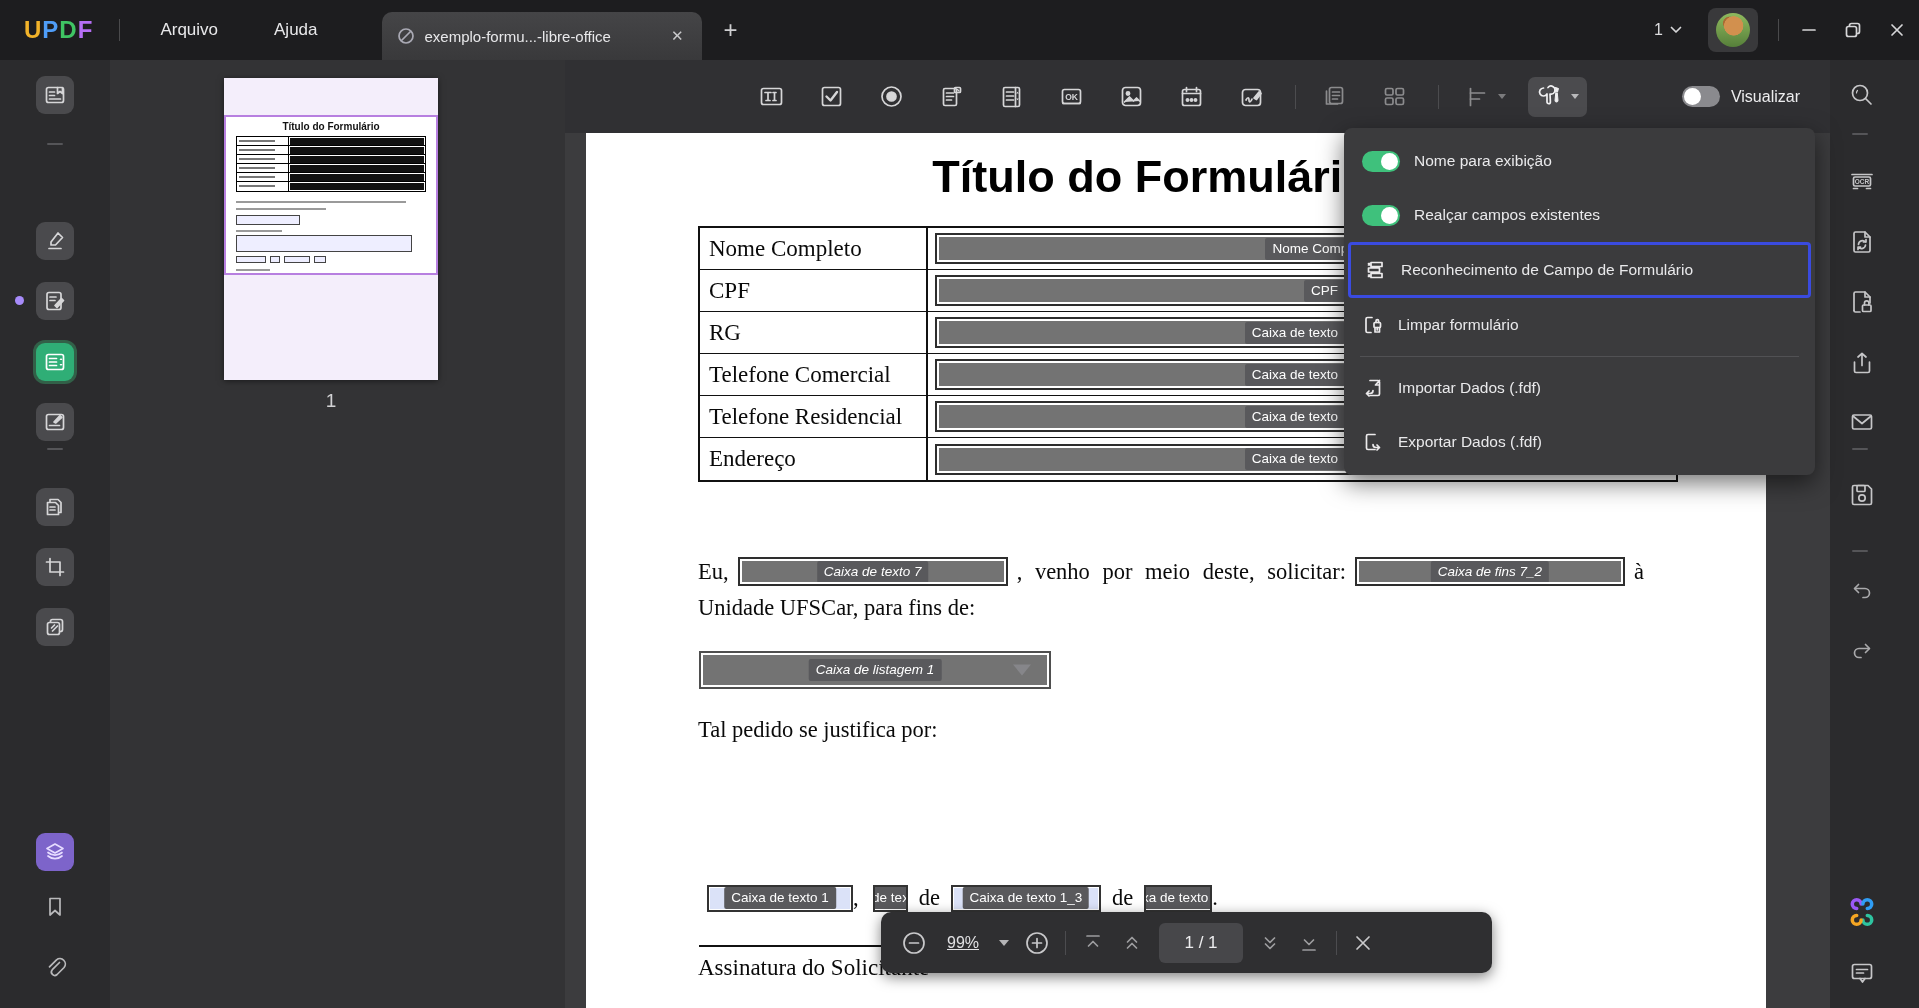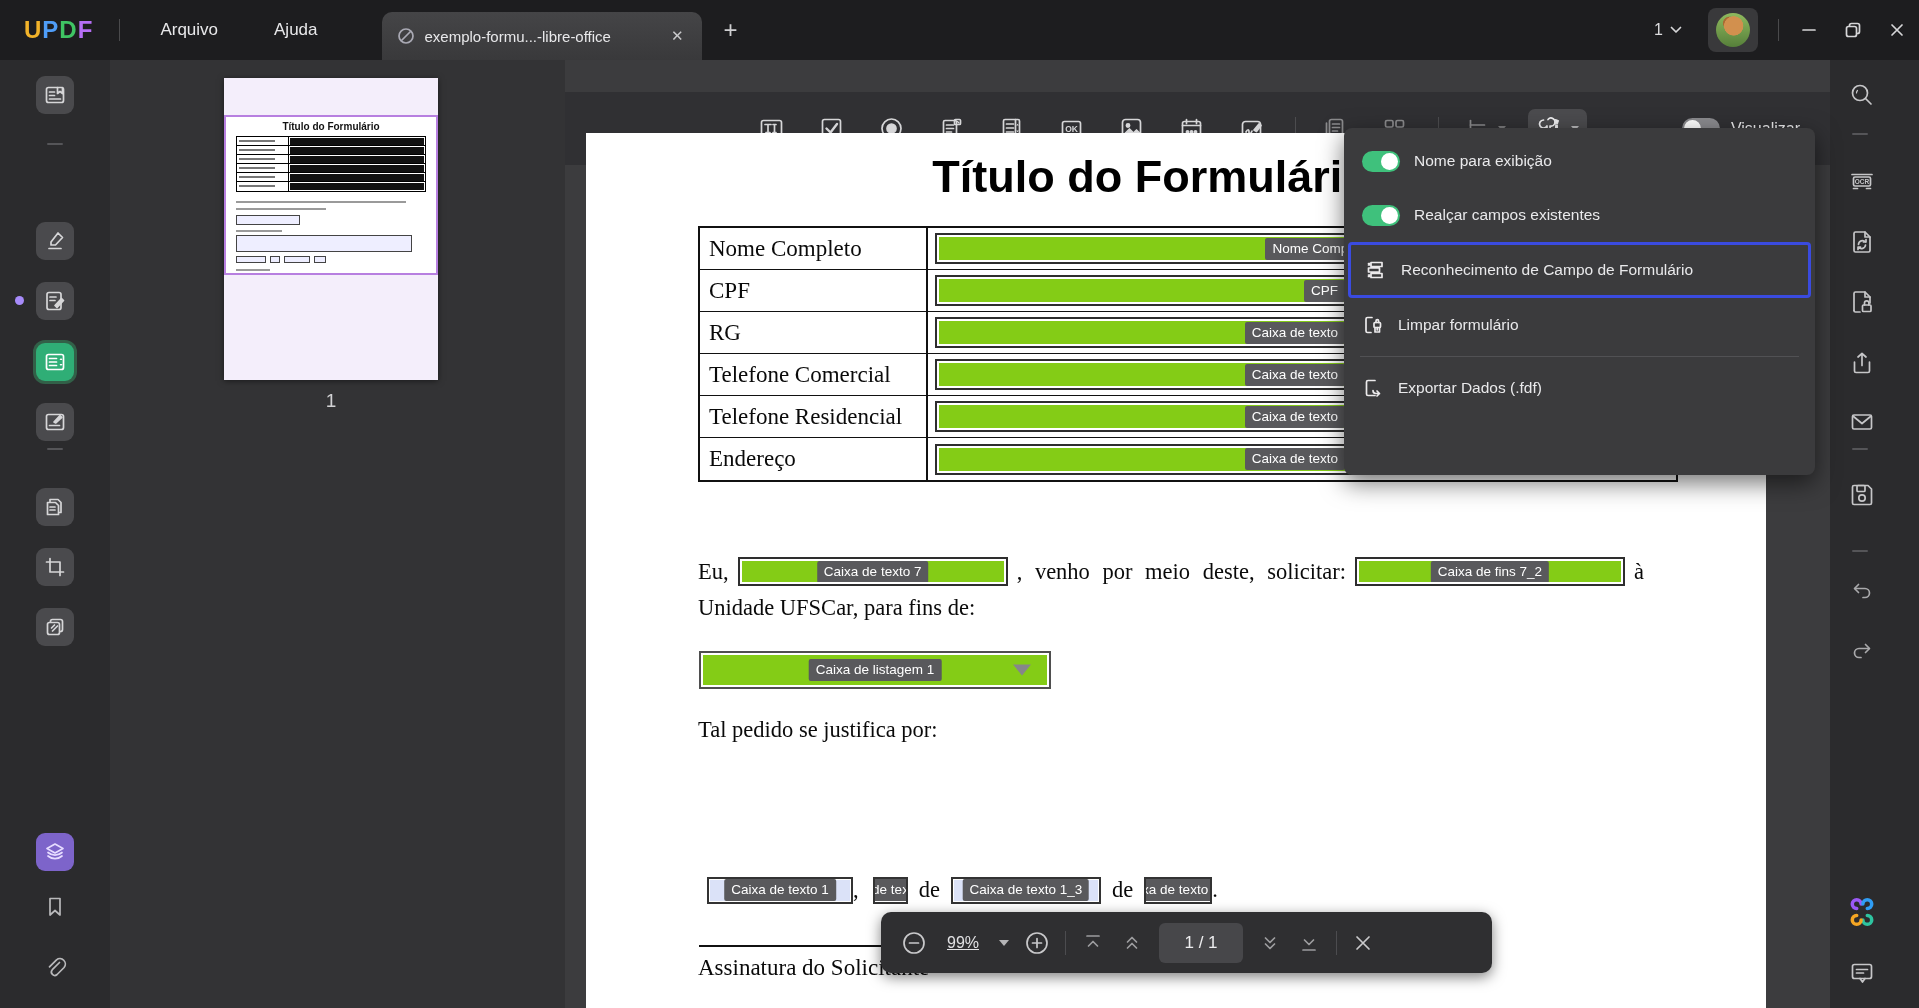--- a/index.html
+++ b/index.html
@@ -56,21 +56,21 @@
   .mini-row:last-child{ border-bottom:none; }
   .mini-cell-l{ width:52px; border-right:1px solid #000; position:relative; }
   .mini-cell-l::after{ content:""; position:absolute; left:2px; top:3px; width:36px; height:2px; background:#777; }
   .mini-cell-r{ flex:1; background:repeating-linear-gradient(#111 0 7px, #fff 7px 9px); margin:0.5px 1px; }
   .mini-line{ height:2px; background:#9a9a9a; margin-top:5px; }
   .mini-box{ border:1px solid #444; background:#eef; }
   .thumb-num{ position:absolute; left:114px; top:330px; width:214px; text-align:center; font-size:19px; color:#d2d2d4; }
 
   
   .canvas{ position:absolute; left:565px; top:60px; right:89px; bottom:0; background:#3c3c3e; }
-  .toolbar{ position:absolute; left:0; top:0; right:0; height:73px; background:#303033; display:flex; align-items:center; padding-left:186px;margin-top:32px; }
+  .toolbar{ position:absolute; left:0; top:0; right:0; height:73px; background:#303033; display:flex; align-items:center; padding-left:186px; }
   .tool-btn{ width:40px; height:40px; display:flex; align-items:center; justify-content:center; border-radius:7px; margin-right:20px; }
   .tool-sep{ width:1px; height:24px; background:#4c4c4f; margin:0 18px 0 4px; }
   .tool-group{ display:flex; align-items:center; border-radius:7px; padding:6px 8px; margin-right:14px; }
   .tool-group.active{ background:#4b4b4e; }
   .caret-down{ width:0; height:0; border-left:4.5px solid transparent; border-right:4.5px solid transparent; border-top:5.5px solid #b9b9bb; margin-left:7px; }
   .visualizar{ margin-left:auto; display:flex; align-items:center; margin-right:30px; }
   .switch{ width:38px; height:21px; border-radius:11px; background:#8a8a8e; position:relative; }
   .switch .knob{ position:absolute; top:2px; width:17px; height:17px; border-radius:50%; background:#fff; }
   .switch.off .knob{ left:2px; }
   .switch.on{ background:#3fc17c; }
@@ -79,21 +79,21 @@
 
   
   .page{ position:absolute; left:21px; top:73px; width:1180px; bottom:0; background:#ffffff; color:#0a0a0a; font-family:"Liberation Serif",serif; }
   .doc-title{ position:absolute; left:0; top:18px; width:1130px; text-align:center; font-family:"Liberation Sans",sans-serif; font-weight:bold; font-size:45px; color:#000; white-space:nowrap; }
   .doc-table{ position:absolute; left:112px; top:93px; width:980px; border:2px solid #111; }
   .doc-tr{ display:flex; height:42px; border-bottom:1px solid #111; }
   .doc-tr:last-child{ border-bottom:none; }
   .doc-th{ width:228px; border-right:2px solid #111; font-size:23px; display:flex; align-items:center; padding-left:9px; }
   .doc-td{ flex:1; position:relative; display:flex; align-items:center; padding:0 7px; }
   .fld{ position:relative; background:#fff; border:2px solid #2e2e2e; padding:2px; display:flex; width:100%; height:31px; }
-  .fld-blue{ flex:1; background:#84cc16; position:relative; overflow:hidden; }
+  .fld-blue{ flex:1; background:#737373; position:relative; overflow:hidden;font-style:italic; }
   .badge{ background:#59595c; color:#fff; font-family:"Liberation Sans",sans-serif; font-size:13.5px; line-height:20px; padding:1px 7px; border-radius:2px; white-space:nowrap; }
   .doc-td .badge{ position:absolute; top:50%; transform:translateY(-50%); right:331px; }
   .doc-tr:nth-child(1) .doc-td .badge{ right:299px; }
   .badge-center{ position:absolute; left:50%; top:50%; transform:translate(-50%,-50%); }
 
   .para{ position:absolute; left:112px; top:424px; width:1080px; font-size:22.5px; }
   .para-line1{ display:flex; align-items:center; gap:9px; }
   .para .ws{ word-spacing:7px; }
   .inline-fld{ width:270px; height:29px; flex:none; }
   .para-line2{ margin-top:9px; }
@@ -103,21 +103,21 @@
   .tri-down{ position:absolute; right:16px; top:50%; transform:translateY(-50%); width:0; height:0; border-left:9px solid transparent; border-right:9px solid transparent; border-top:11px solid #86868a; }
 
   .justify-label{ position:absolute; left:112px; top:584px; font-size:22.5px; }
   .bigbox{ position:absolute; left:113px; top:613px; width:974px; height:94px; background:#fff; border:2px solid #4a4a4a; padding:3px; display:flex; }
   .bigbox .badge{ font-size:14.5px; padding:6px 11px; border-radius:4px; }
 
   .dateline{ position:absolute; left:112px; top:736px; display:flex; align-items:center; font-size:22.5px;padding-left:9px; }
   .mini-fld{ position:relative; height:27px; background:#fff; border:2px solid #333; overflow:hidden; flex:none; }
   .mini-fld .inner{ position:absolute; inset:1px; background:#dbe2f8; }
   .mini-fld .badge{ position:absolute; left:50%; top:50%; transform:translate(-50%,-50%); border-radius:2px; }
-  .dl-txt{ margin:8px 11px; }
+  .dl-txt{ margin:16px 11px; }
 
   .sig-line{ position:absolute; left:113px; top:812px; width:188px; height:2px; background:#111; }
   .sig-label{ position:absolute; left:112px; top:822px; font-size:23px; }
 
   
   .form-menu{ position:absolute; left:1344px; top:128px; width:471px; height:347px; background:#3b3b3d; border-radius:8px;
               box-shadow:0 8px 24px rgba(0,0,0,.55); z-index:70; padding-top:6px; font-size:15.5px; }
   .fm-row{ height:54px; display:flex; align-items:center; padding:0 18px; color:#e9e9eb; }
   .fm-row .switch{ margin-right:14px; flex:none; }
   .fm-item{ gap:14px; }
@@ -563,20 +563,27 @@
     <div class="fm-row fm-item">
       <svg width="22" height="22" viewBox="0 0 22 22" class="ico" style="stroke:#eceaec">
           <path d="M10 3.5 H5.5 a1.5 1.5 0 0 0-1.5 1.5 v12 a1.5 1.5 0 0 0 1.5 1.5 H9"></path>
           <rect x="12" y="8.5" width="6.5" height="5" rx="1"></rect>
           <path d="M13 13.5 v4.5 h4.5 v-4.5 M15.2 13.5 v2.5"></path>
           <path d="M14 8.5 v-1.5 a1.3 1.3 0 0 1 2.6 0 v1.5"></path>
         </svg>
       <span>Limpar formulário</span>
     </div>
     <div class="fm-sep"></div>
+    <div class="fm-row fm-item">
+      <svg width="22" height="22" viewBox="0 0 22 22" class="ico" style="stroke:#eceaec">
+          <path d="M8 3.5 h8 a1.5 1.5 0 0 1 1.5 1.5 v12 a1.5 1.5 0 0 1-1.5 1.5 H8 M17.5 8 h-4 l4-4.5"></path>
+          <path d="M11 13.5 a3 3 0 0 1-3 3 H4.5 M7 14 l-2.5 2.5 L7 19"></path>
+        </svg>
+      <span>Importar Dados (.fdf)</span>
+    </div>
     <div class="fm-row fm-item">
       <svg width="22" height="22" viewBox="0 0 22 22" class="ico" style="stroke:#eceaec">
           <path d="M13 3.5 H6 a1.5 1.5 0 0 0-1.5 1.5 v12 a1.5 1.5 0 0 0 1.5 1.5 h7"></path>
           <path d="M11 13.5 a3 3 0 0 0 3 3 h3.5 M15 14 l2.5 2.5 L15 19"></path>
         </svg>
       <span>Exportar Dados (.fdf)</span>
     </div>
   </div>
 
   <div class="bottom-bar">

